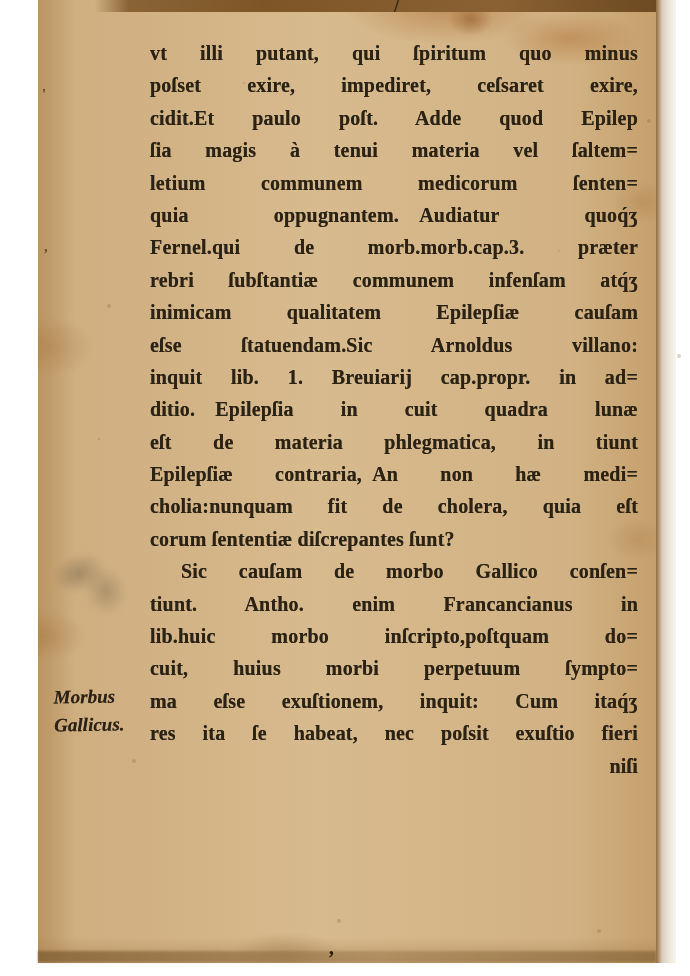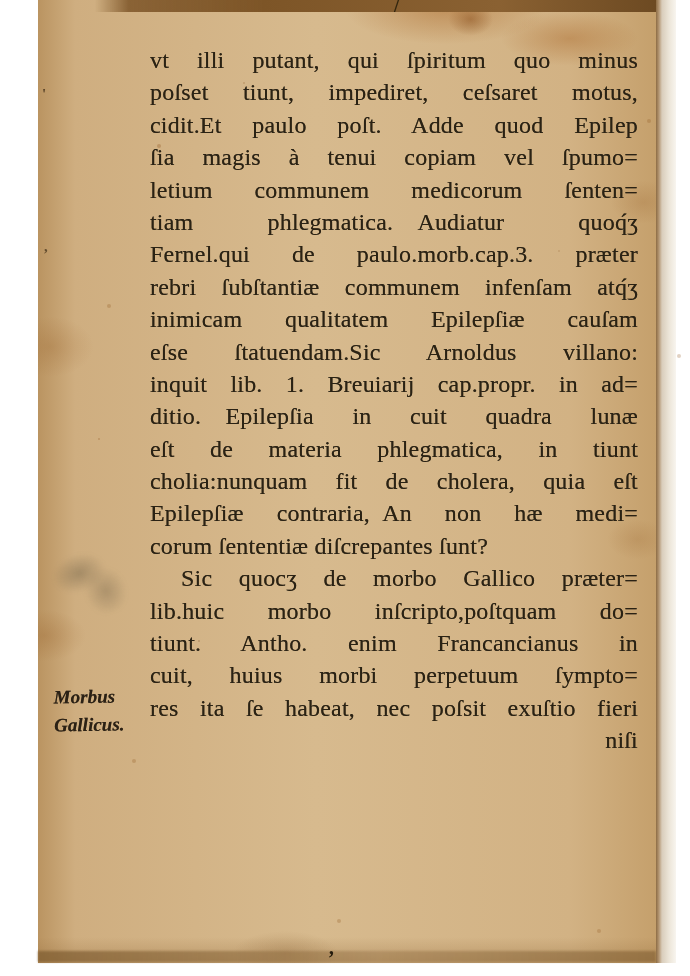--- a/index.html
+++ b/index.html
@@ -51,22 +51,22 @@
       120px 145px 0 1px rgba(150,95,40,.35), 205px  82px 0 0  rgba(150,95,40,.30),
       488px  58px 0 1px rgba(160,95,35,.35), 610px 120px 0 1px rgba(150,95,40,.30),
        70px 305px 0 1px rgba(150,95,40,.30), 640px 355px 0 1px rgba(150,95,40,.28),
        60px 438px 0 0  rgba(150,95,40,.35),  95px 760px 0 1px rgba(150,95,40,.30),
       620px 700px 0 1px rgba(150,95,40,.25), 300px 920px 0 1px rgba(150,95,40,.30),
       560px 930px 0 1px rgba(150,95,40,.28), 160px 640px 0 0  rgba(120,80,40,.30),
       430px 480px 0 0  rgba(140,90,40,.20),  520px 250px 0 0  rgba(140,90,40,.22);
   }
   
   .text-block {
-    position:absolute; left:150px; top:44px; width:488px;
-    font-size:24px; font-weight:normal; color:#2a2214;
+    position:absolute; left:150px; top:37px; width:488px;
+    font-size:20px; font-weight:bold; color:#2a2214;
     text-shadow:0 0 .6px rgba(42,34,20,.65);
     letter-spacing:.2px;
   }
   .line {
     height:32.4px; line-height:32.4px;
     text-align:justify; text-align-last:justify;
   }
   .line--indent { text-indent:31px; }
   .line--short  { text-align-last:left; }
   .line--catchword { text-align-last:right; }
@@ -98,34 +98,35 @@
 <span class="ink-mark mark-left-tick-1">'</span>
 <span class="ink-mark mark-left-tick-2">,</span>
 
 <div class="margin-note">
   <div>Morbus</div>
   <div>Gallicus.</div>
 </div>
 
 <div class="text-block">
   <div class="line">vt illi putant, qui ſpiritum quo minus</div>
-  <div class="line">poſset tiunt, impediret, ceſsaret motus,</div>
+  <div class="line">poſset exire, impediret, ceſsaret exire,</div>
   <div class="line">cidit.Et paulo poſt. Adde quod Epilep</div>
-  <div class="line">ſia magis à tenui copiam vel ſpumo=</div>
+  <div class="line">ſia magis à tenui materia vel ſaltem=</div>
   <div class="line">letium communem medicorum ſenten=</div>
-  <div class="line">tiam phlegmatica. Audiatur quoq́ʒ</div>
-  <div class="line">Fernel.qui de paulo.morb.cap.3. præter</div>
+  <div class="line">quia oppugnantem. Audiatur quoq́ʒ</div>
+  <div class="line">Fernel.qui de morb.morb.cap.3. præter</div>
   <div class="line">rebri ſubſtantiæ communem infenſam atq́ʒ</div>
   <div class="line">inimicam qualitatem Epilepſiæ cauſam</div>
   <div class="line">eſse ſtatuendam.Sic Arnoldus villano:</div>
   <div class="line">inquit lib. 1. Breuiarij cap.propr. in ad=</div>
   <div class="line">ditio. Epilepſia in cuit quadra lunæ</div>
   <div class="line">eſt de materia phlegmatica, in tiunt</div>
+  <div class="line">Epilepſiæ contraria, An non hæ medi=</div>
   <div class="line">cholia:nunquam fit de cholera, quia eſt</div>
-  <div class="line">Epilepſiæ contraria, An non hæ medi=</div>
   <div class="line line--short">corum ſententiæ diſcrepantes ſunt?</div>
-  <div class="line line--indent">Sic quocʒ de morbo Gallico præter=</div>
+  <div class="line line--indent">Sic cauſam de morbo Gallico conſen=</div>
+  <div class="line">tiunt. Antho. enim Francancianus in</div>
   <div class="line">lib.huic morbo inſcripto,poſtquam do=</div>
-  <div class="line">tiunt. Antho. enim Francancianus in</div>
   <div class="line">cuit, huius morbi perpetuum ſympto=</div>
+  <div class="line">ma eſse exuſtionem, inquit: Cum itaq́ʒ</div>
   <div class="line">res ita ſe habeat, nec poſsit exuſtio fieri</div>
   <div class="line line--catchword">niſi</div>
 </div>
 
 </body></html>

